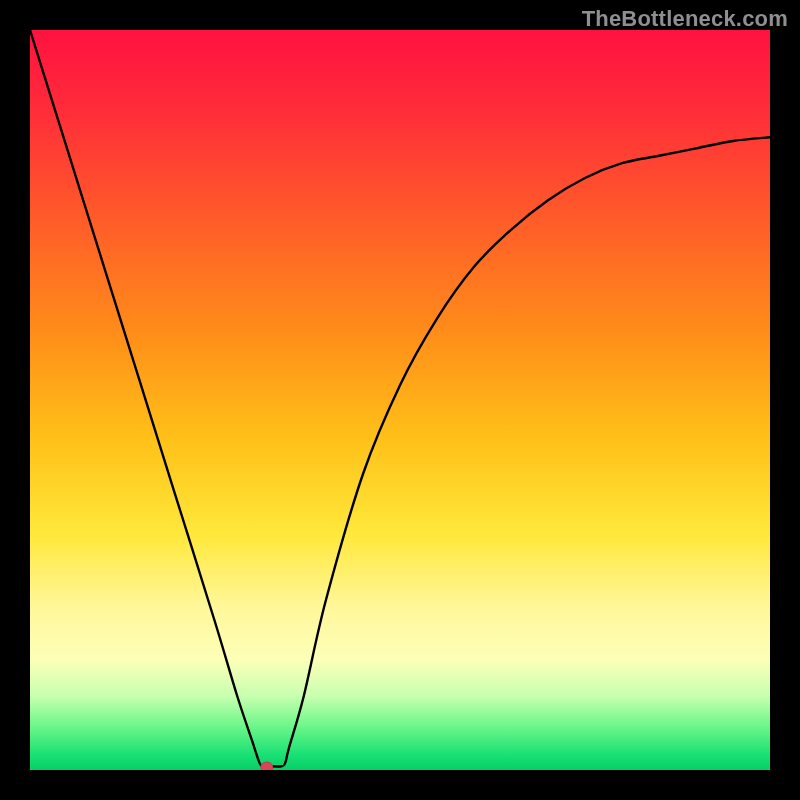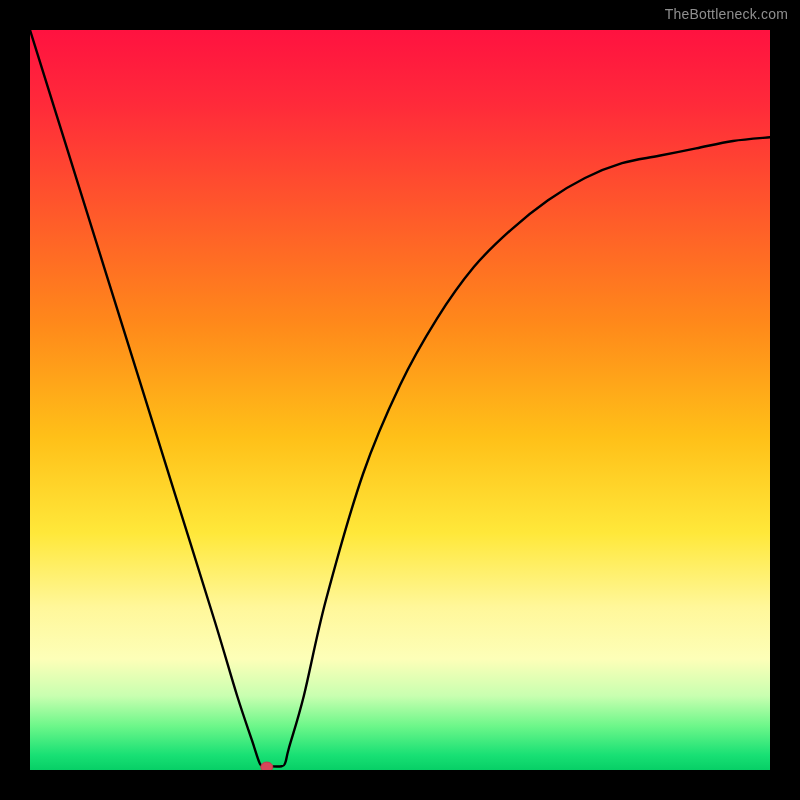--- a/index.html
+++ b/index.html
@@ -35,22 +35,22 @@
       #c8ffb0 90%,
       #6ef78a 94%,
       #18e074 98%,
       #07cf66 100%);
   }
   .watermark {
     position: absolute;
     top: 6px;
     right: 12px;
     color: #8f8f8f;
-    font-size: 14px;
-    font-weight: 400;
+    font-size: 22px;
+    font-weight: 700;
     letter-spacing: 0.2px;
     user-select: none;
   }
   svg.curve {
     position: absolute;
     left: 0;
     top: 0;
     width: 740px;
     height: 740px;
     display: block;

